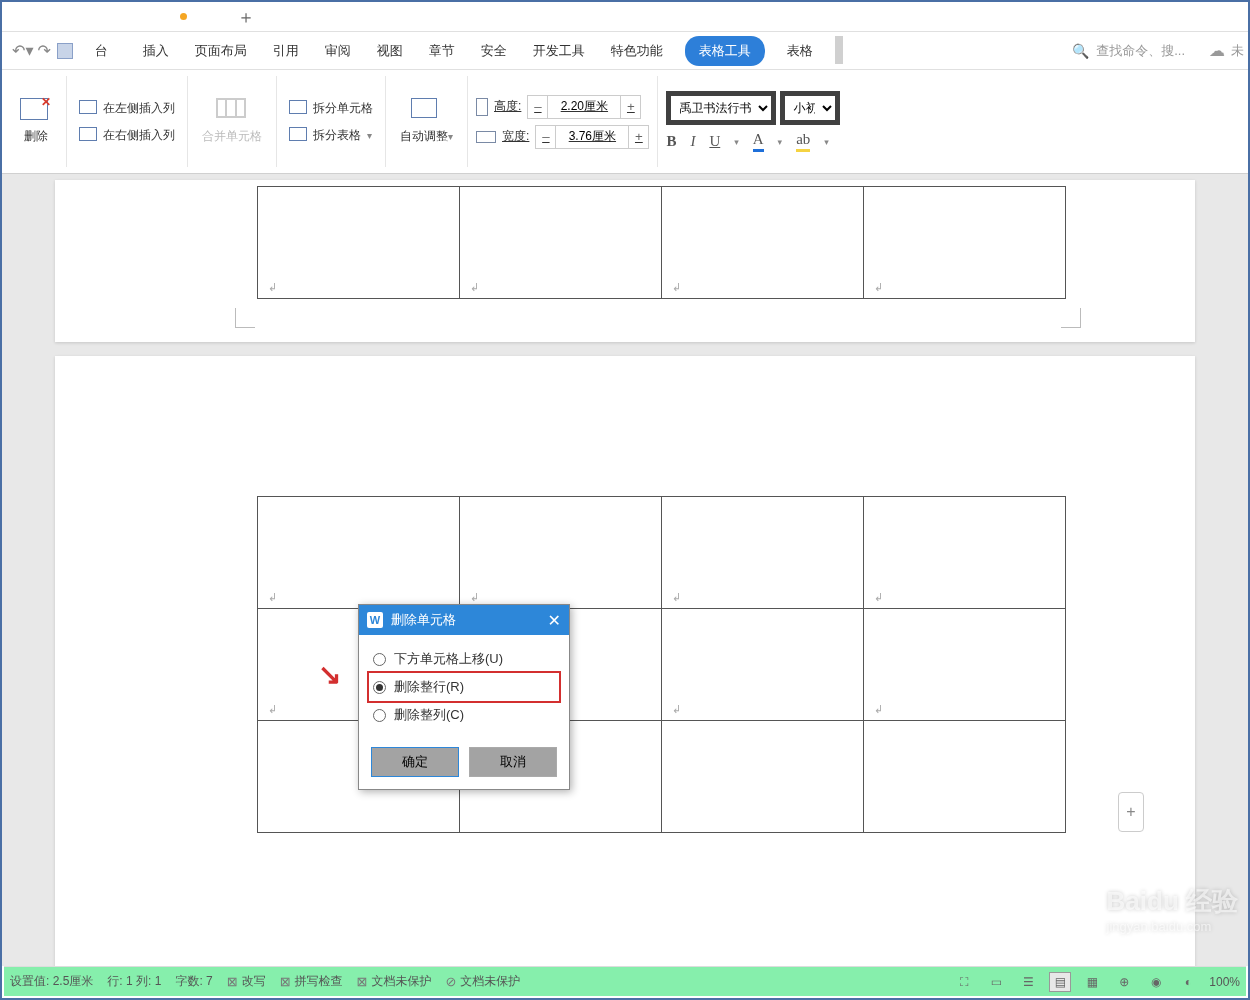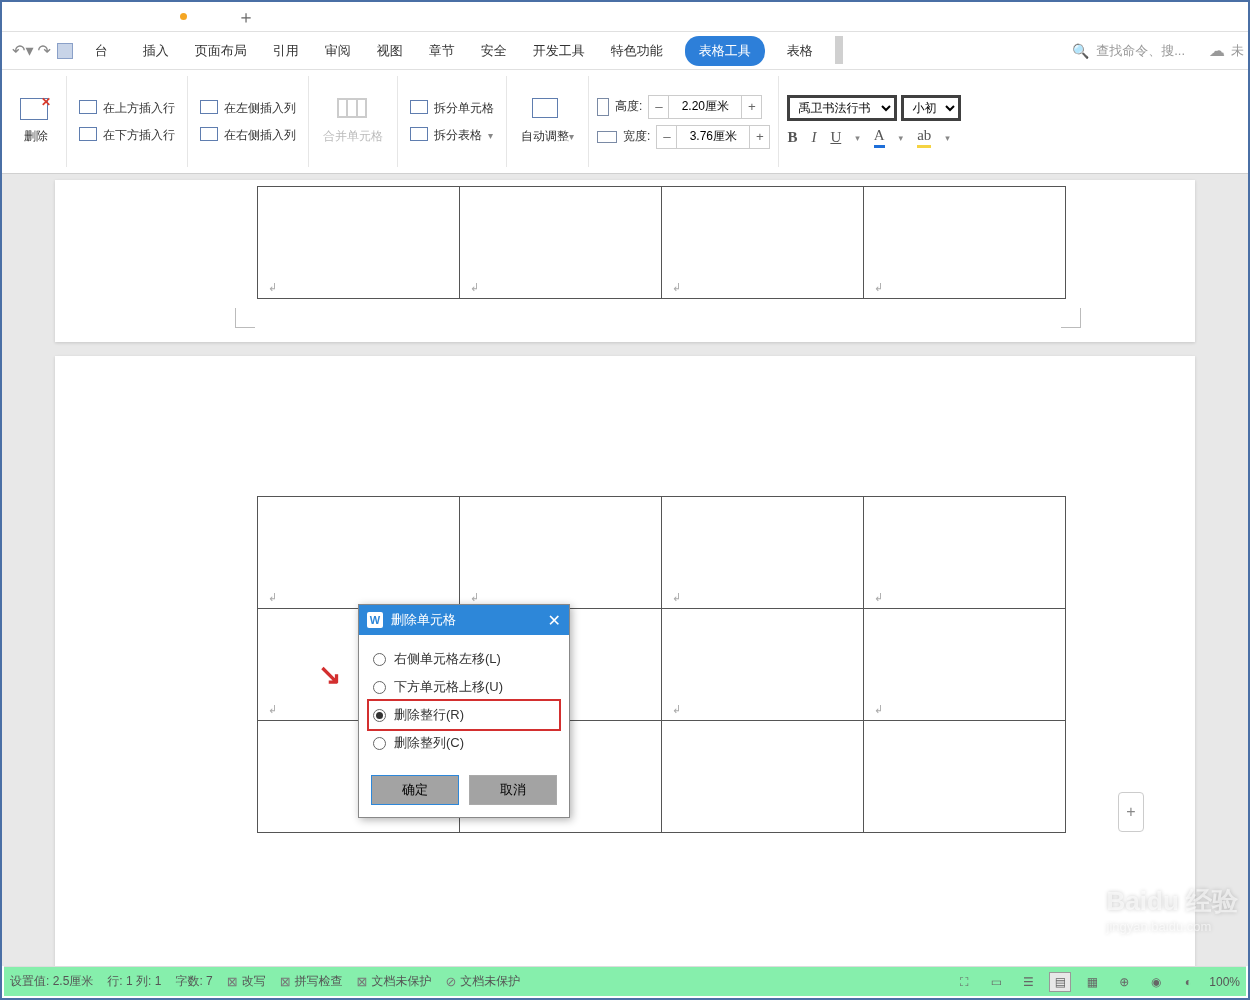--- a/index.html
+++ b/index.html
@@ -27,28 +27,28 @@
 
 .ribbon { height: 104px; display: flex; align-items: stretch; padding: 6px 4px; border-bottom: 1px solid #d0d0d0; background: #fff; }
 .rgroup { display: flex; flex-direction: column; justify-content: center; padding: 0 8px; border-right: 1px solid #e6e6e6; gap: 6px; }
 .rgroup.noborder { border-right: none; }
 .rbtn-large { display: flex; flex-direction: column; align-items: center; justify-content: center; gap: 4px; padding: 4px 6px; cursor: pointer; }
 .rbtn-large .ricon { width: 32px; height: 26px; position: relative; }
 .rbtn-small { display: flex; align-items: center; gap: 6px; padding: 2px 4px; cursor: pointer; white-space: nowrap; }
 .rbtn-small .ricon-s { width: 18px; height: 16px; position: relative; flex-shrink: 0; }
 .rlabel { font-size: 12px; color: #333; }
 .rlabel.disabled { color: #bbb; }
-.dim-row { display: flex; align-items: center; gap: 6px; }
+.dim-row { display: flex; align-items: center; gap: 6px; text-decoration: underline; }
 .dim-row .dim-icon { width: 16px; height: 14px; border: 1.5px solid #7a8aa5; }
 .dim-row .spinner { display: flex; align-items: center; border: 1px solid #ccc; height: 24px; }
 .dim-row .spinner button { width: 20px; height: 22px; border: none; border-right: 1px solid #ccc; background: #fff; color: #666; cursor: pointer; }
 .dim-row .spinner button:last-child { border-right: none; border-left: 1px solid #ccc; }
 .dim-row .spinner input { width: 72px; border: none; text-align: center; font-size: 12px; outline: none; }
 .font-sel { display: flex; gap: 4px; }
-.font-sel select { height: 26px; border: 3px solid #404040; padding: 0 4px; font-size: 12px; background: #fff; }
+.font-sel select { height: 34px; border: 5px solid #404040; padding: 0 4px; font-size: 12px; background: #fff; }
 .fmt-row { display: flex; gap: 14px; align-items: center; }
 .fmt-btn { font-size: 15px; color: #555; cursor: pointer; font-family: "Times New Roman", serif; }
 .fmt-u { text-decoration: underline; }
 .fmt-a { border-bottom: 3px solid #1e6fd9; padding-bottom: 1px; }
 .fmt-hl { border-bottom: 3px solid #f5d342; padding-bottom: 1px; }
 
 
 .tbl-icon { border: 1.5px solid #5f7daf; display: grid; }
 .tbl-2x2 { grid-template: 1fr 1fr / 1fr 1fr; }
 .tbl-2x3 { grid-template: 1fr 1fr / 1fr 1fr 1fr; }
@@ -139,34 +139,20 @@
     <div class="rbtn-large">
       <div class="ricon">
           <div class="tbl-icon tbl-2x2 red-x" style="width:28px;height:22px;position:absolute"></div>
         </div>
       <span class="rlabel">删除</span>
     </div>
   </div>
   <div class="rgroup">
     <div class="rbtn-small">
       <div class="ricon-s">
-          <div class="tbl-icon tbl-2x3 hl-row" style="width:18px;height:14px"></div>
-        </div>
-      <span class="rlabel">在上方插入行</span>
-    </div>
-    <div class="rbtn-small">
-      <div class="ricon-s">
-          <div class="tbl-icon tbl-2x3" style="width:18px;height:14px"></div>
-        </div>
-      <span class="rlabel">在下方插入行</span>
-    </div>
-  </div>
-  <div class="rgroup">
-    <div class="rbtn-small">
-      <div class="ricon-s">
           <div class="tbl-icon tbl-2x3 hl-col" style="width:18px;height:14px"></div>
         </div>
       <span class="rlabel">在左侧插入列</span>
     </div>
     <div class="rbtn-small">
       <div class="ricon-s">
           <div class="tbl-icon tbl-2x3" style="width:18px;height:14px"></div>
         </div>
       <span class="rlabel">在右侧插入列</span>
     </div>
@@ -291,24 +277,20 @@
 
   <div class="dialog-arrow">↘</div>
 
   <div class="dialog">
     <div class="dialog-title">
       <span class="wicon">W</span>
       <span>删除单元格</span>
       <span class="close">✕</span>
     </div>
     <div class="dialog-body">
-      <div class="radio-row">
-        <span class="radio"></span>
-        <span>右侧单元格左移(L)</span>
-      </div>
       <div class="radio-row">
         <span class="radio"></span>
         <span>下方单元格上移(U)</span>
       </div>
       <div class="radio-row highlighted">
         <span class="radio checked"></span>
         <span>删除整行(R)</span>
       </div>
       <div class="radio-row">
         <span class="radio"></span>

